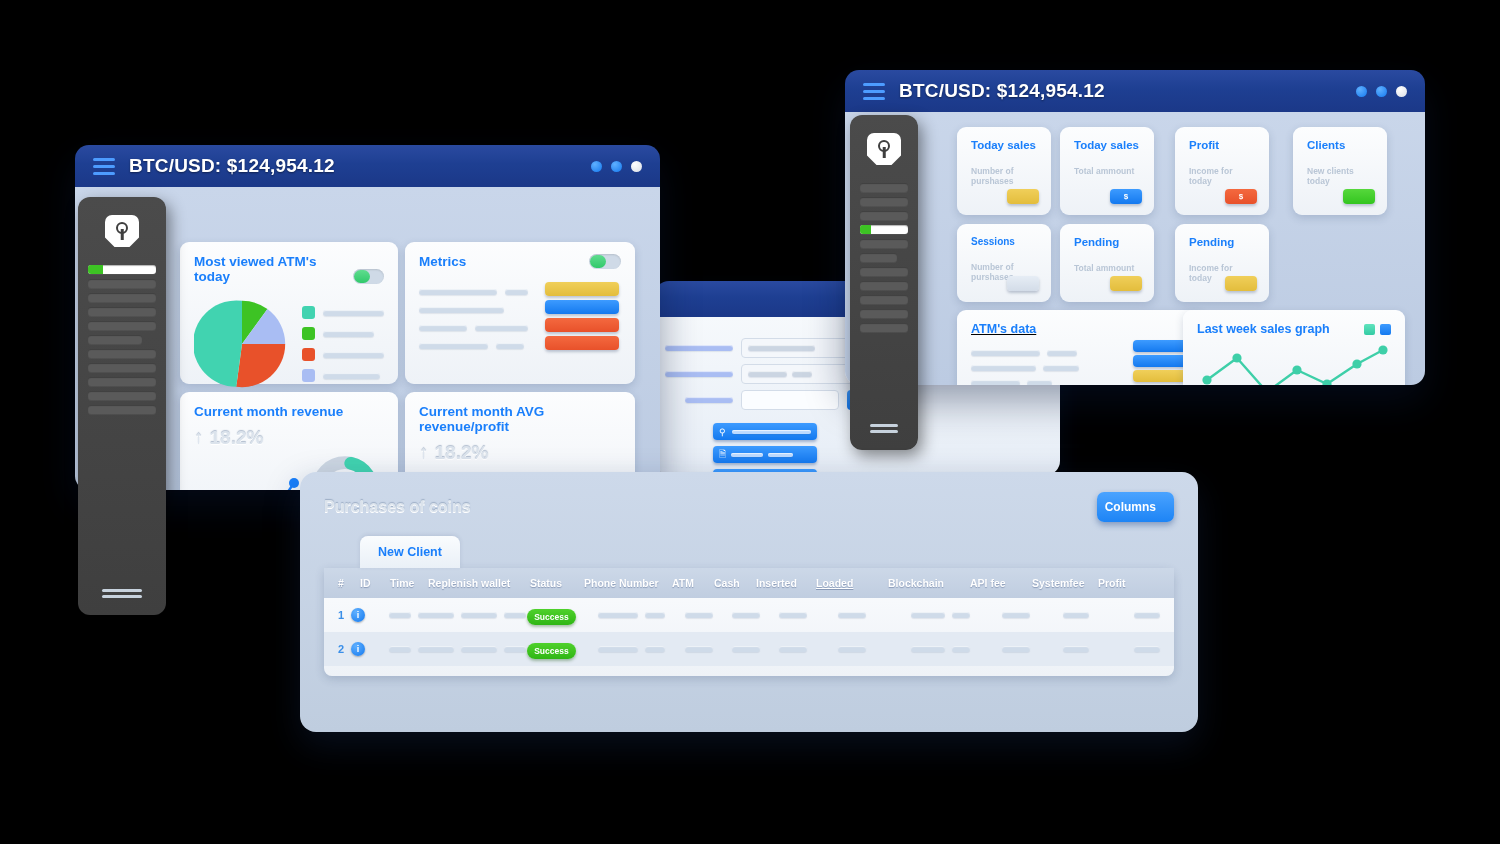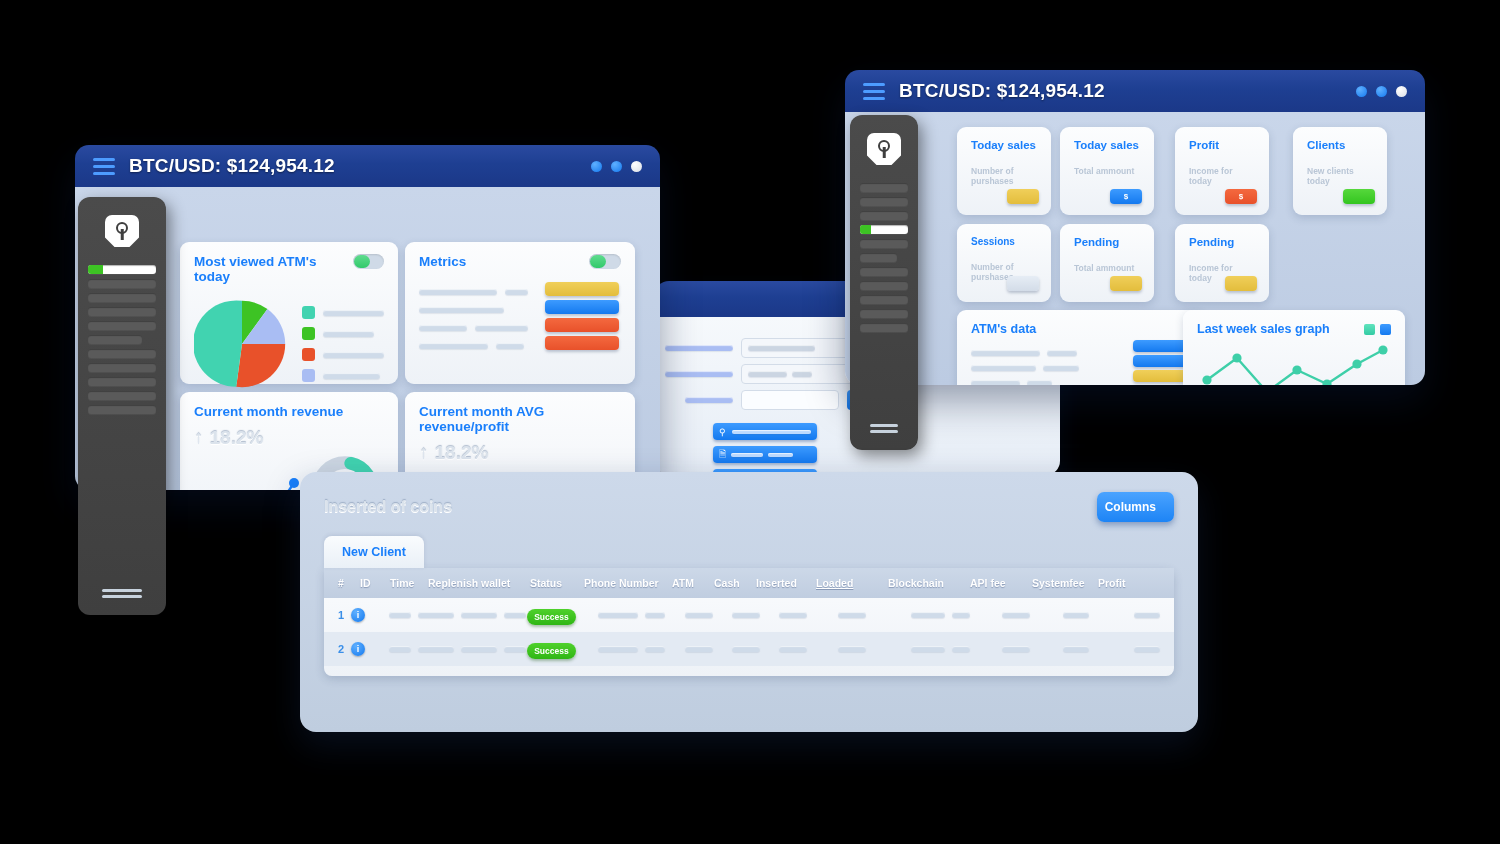--- a/index.html
+++ b/index.html
@@ -102,21 +102,21 @@
   }
   .tbl-title { font-size: 16px; font-weight: bold; }
   .btn-columns {
     background: linear-gradient(180deg,#4aa3ff,#1d84f5); color:#fff; border:none;
     font-family:inherit; font-size:12px; font-weight:bold; padding:8px 18px;
     border-radius:7px; box-shadow:0 3px 6px rgba(20,60,130,.4); cursor:pointer;
   }
   .tab {
     background: linear-gradient(180deg,#fafcfe,#eaf0f7); border-radius: 8px 8px 0 0;
     padding: 9px 18px; color:#1a7ffb; font-size:12.5px; font-weight:bold;
-    display:inline-block; box-shadow: 0 -1px 4px rgba(40,60,100,.12);
+    display:inline-block; box-shadow: 0 -1px 4px rgba(40,60,100,.12); margin-left: 36px;
   }
   .tbl-wrap { background: linear-gradient(180deg,#fbfcfe,#eef2f7);
               border-radius: 0 8px 8px 8px; box-shadow: 0 3px 10px rgba(40,60,100,.2);
               padding: 0 0 10px; }
   .thead { display:flex; align-items:center; height:30px; padding: 0 14px;
            background: linear-gradient(180deg,#ccd8e8,#c0cde0); }
   .thead span { color:#fff; font-size:10.5px; font-weight:bold;
                 text-shadow: 0 1px 1px rgba(80,100,140,.5); white-space:nowrap; }
   .trow { display:flex; align-items:center; height:34px; padding:0 14px; }
   .trow.alt { background:#e3eaf3; }
@@ -242,21 +242,21 @@
         <div class="card-sub">Total ammount</div>
         <div class="chip c-yellow" style="width:32px;position:absolute;right:12px;bottom:11px;"></div>
       </div>
 
       <div class="card" style="left:330px; top:112px; width:94px; height:78px;">
         <div class="card-title" style="font-size:11.5px;">Pending</div>
         <div class="card-sub">Income for today</div>
         <div class="chip c-yellow" style="width:32px;position:absolute;right:12px;bottom:11px;"></div>
       </div>
 
-      <div class="card" style="left:112px; top:198px; width:248px; height:108px;">
+      <div class="card" style="left:112px; top:198px; width:248px; height:108px;text-decoration:underline;">
         <div class="card-title" style="font-size:12.5px;">ATM's data</div>
         <div style="margin-top:14px; width:112px;">
           <div style="display:flex;gap:7px;margin-bottom:9px;">
               <div class="ph" style="width:62%"></div>
               <div class="ph" style="width:26%"></div>
             </div>
           <div style="display:flex;gap:7px;margin-bottom:9px;">
               <div class="ph" style="width:58%"></div>
               <div class="ph" style="width:32%"></div>
             </div>
@@ -329,21 +329,21 @@
       <div class="win-title">BTC/USD: $124,954.12</div>
       <div class="dots">
         <b class="dot-b"></b>
         <b class="dot-b"></b>
         <b class="dot-w"></b>
       </div>
     </div>
     <div class="win-body">
 
       <div class="card" style="left:105px; top:55px; width:218px; height:142px;">
-        <div style="display:flex;align-items:flex-start;">
+        <div style="display:flex;align-items:flex-end;">
           <div class="card-title">Most viewed ATM's today</div>
           <div class="toggle" style="margin-left:auto;"></div>
         </div>
         <div style="display:flex; align-items:center; margin-top:12px;">
           <svg width="96" height="96" viewBox="0 0 100 100">
             <g transform="translate(50,50)">
               <path d="M0 0 L0 -45 A45 45 0 0 1 26.5 -36.4 Z" fill="#3dc324"></path>
               <path d="M0 0 L26.5 -36.4 A45 45 0 0 1 45 0 Z" fill="#a9bdf3"></path>
               <path d="M0 0 L45 0 A45 45 0 0 1 -6 44.6 Z" fill="#e8512a"></path>
               <path d="M0 0 L-6 44.6 A45 45 0 1 1 0 -45 Z" fill="#41d3b0"></path>
@@ -471,21 +471,21 @@
       <div class="sb-row"></div>
       <div class="sb-foot">
           <i></i>
           <i></i>
         </div>
     </div>
   </div>
 
   <div id="tablePanel">
     <div style="display:flex;align-items:center;">
-      <div class="tbl-title emboss">Inserted of coins</div>
+      <div class="tbl-title emboss">Purchases of coins</div>
       <button class="btn-columns" style="margin-left:auto;padding-left:8px;">Columns</button>
     </div>
     <div style="margin-top:14px;">
       <div class="tab">New Client</div>
     </div>
     <div class="tbl-wrap">
       <div class="thead">
         <span style="width:22px;">#</span>
         <span style="width:30px;">ID</span>
         <span style="width:38px;">Time</span>

